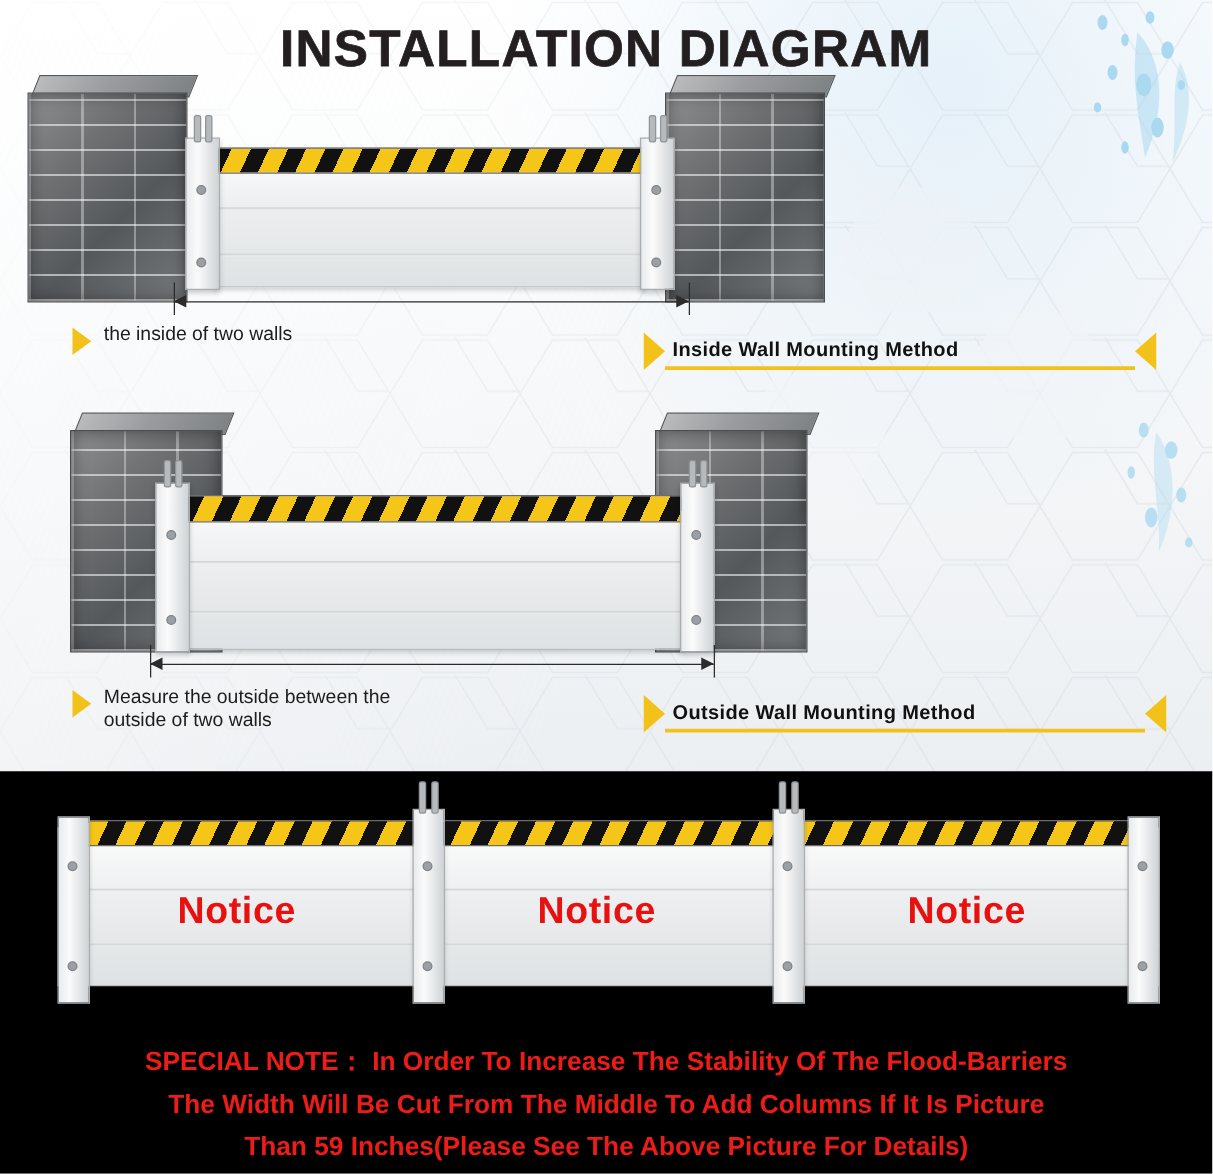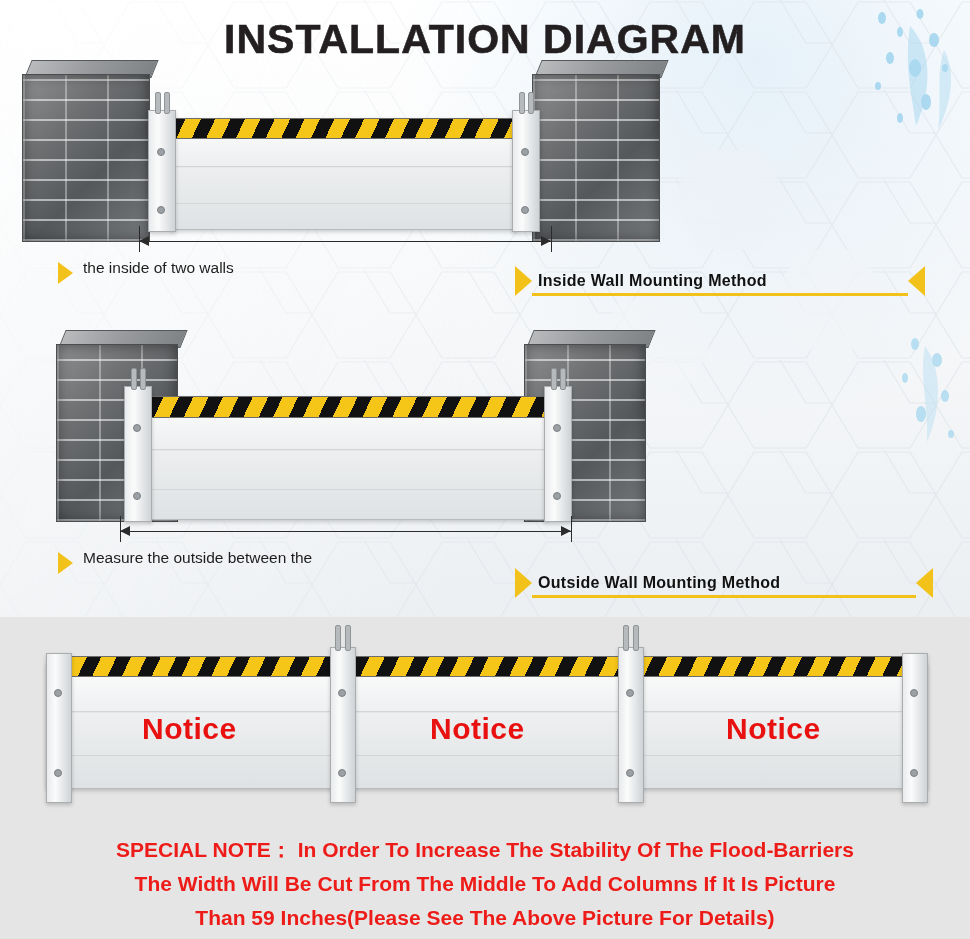--- a/index.html
+++ b/index.html
@@ -86,21 +86,21 @@
   
   .banner{position:absolute;display:flex;align-items:center;height:30px;}
   .banner .tag{width:0;height:0;border-top:15px solid transparent;border-bottom:15px solid transparent;border-left:17px solid #f2c21a;}
   .banner .btxt{
     font-size:16px;font-weight:bold;color:#111;letter-spacing:.3px;white-space:nowrap;padding:0 6px;
   }
   .banner .endtag{width:0;height:0;border-top:15px solid transparent;border-bottom:15px solid transparent;border-right:17px solid #f2c21a;}
   .banner .uline{position:absolute;left:17px;right:17px;bottom:0;height:3px;background:#f2c21a;}
 
   
-  .bottom-area{position:absolute;left:0;top:617px;width:970px;height:322px;background:#e5e5e5;}
+  .bottom-area{position:absolute;left:0;top:617px;width:970px;height:322px;background:#000000;}
   .notice{
     position:absolute;font-size:30px;font-weight:bold;color:#e8110f;letter-spacing:.5px;
   }
   .special-note{
     position:absolute;left:0;width:970px;text-align:center;color:#ee1c18;
     font-size:21px;font-weight:bold;line-height:30px;
   }
   .water{position:absolute;pointer-events:none;}
 </style>
 </head>
@@ -233,24 +233,25 @@
       <div class="dimtick" style="left:120px;top:516px;height:26px;"></div>
       <div class="dimtick" style="left:571px;top:516px;height:26px;"></div>
       <div class="dimline" style="left:120px;top:531px;width:451px;"></div>
       <div class="arrowL" style="left:120px;top:526px;"></div>
       <div class="arrowR" style="left:561px;top:526px;"></div>
 
       <div class="callout" style="left:58px;top:548px;">
         <div class="chev"></div>
         <div class="callout-text">
           <div>Measure the outside between the</div>
+          <div>outside of two walls</div>
         </div>
       </div>
 
-      <div class="banner" style="left:515px;top:556px;width:418px;margin-top:12px;">
+      <div class="banner" style="left:515px;top:556px;width:418px;">
         <div class="tag"></div>
         <div class="btxt">Outside Wall Mounting Method</div>
         <div class="endtag" style="margin-left:auto;"></div>
         <div class="uline"></div>
       </div>
     </div>
   </div>
 
   <div class="bottom-area">
 

